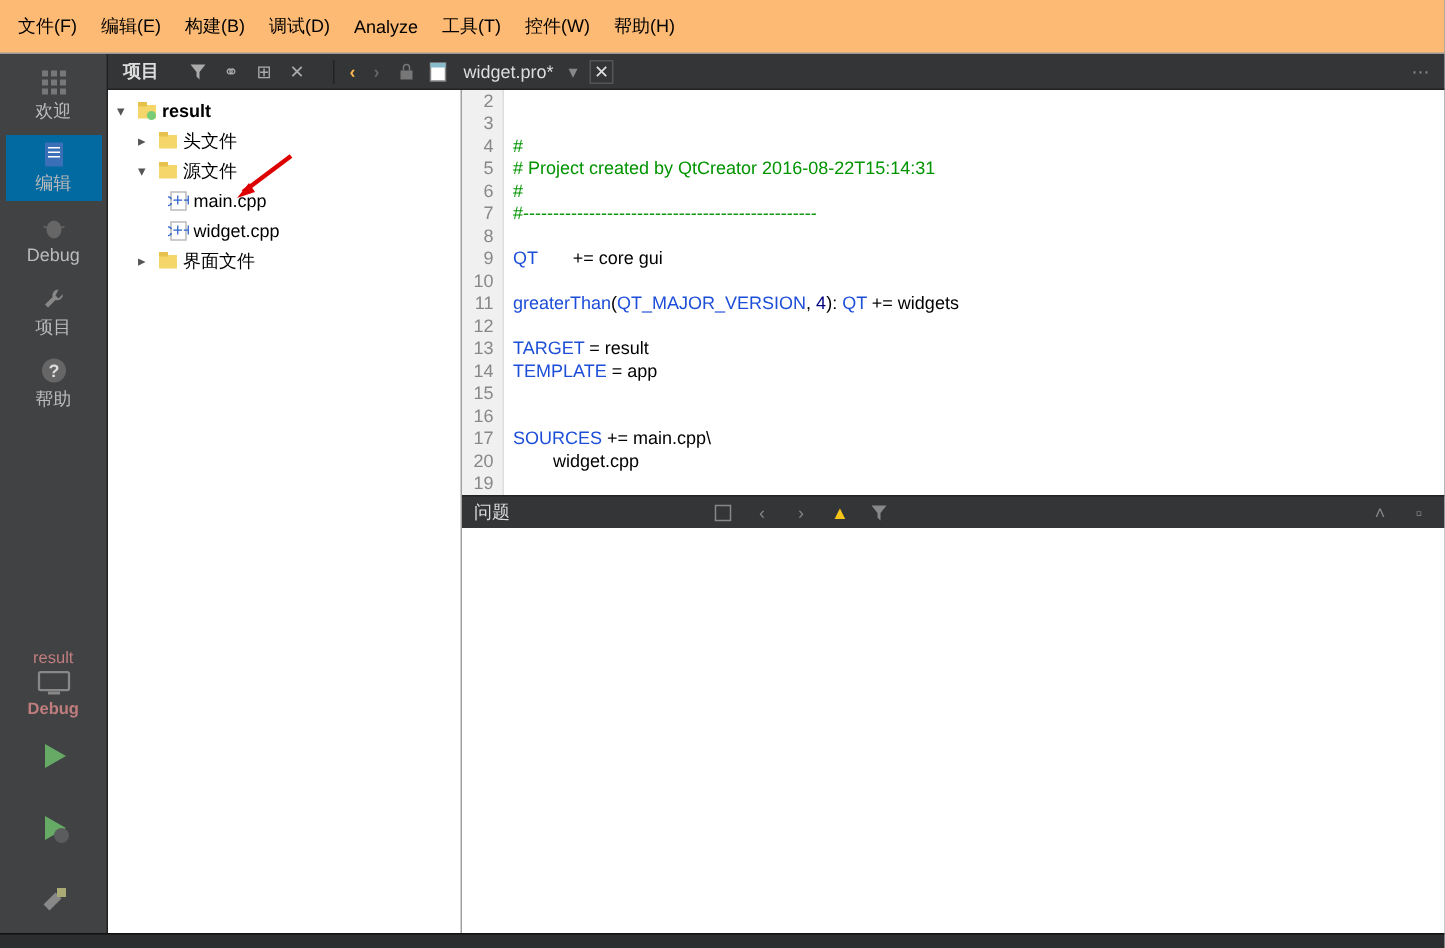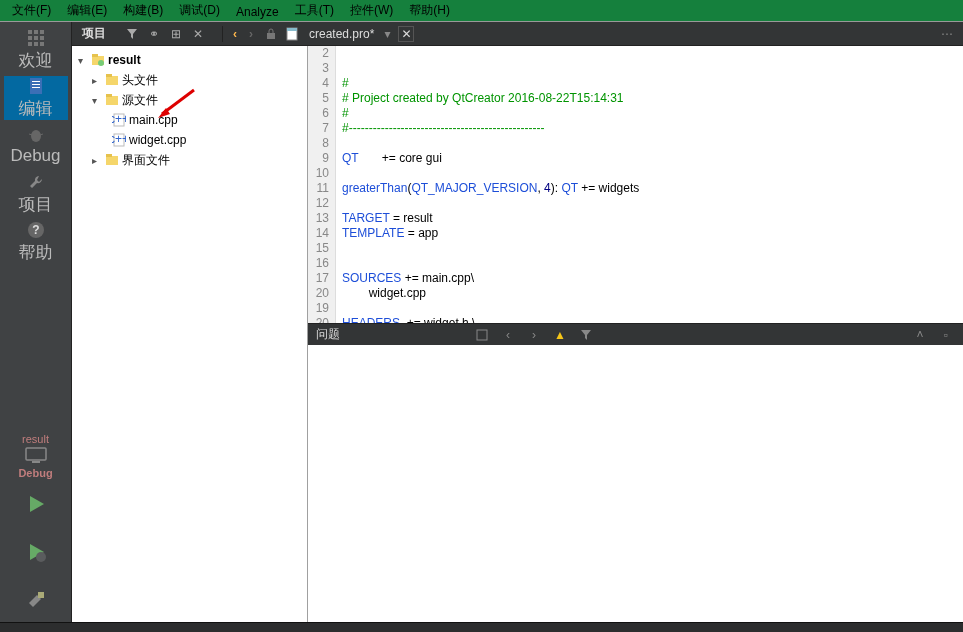--- a/index.html
+++ b/index.html
@@ -1,26 +1,26 @@
 <!DOCTYPE html>
 <html><head>
 <meta charset="utf-8">
 <style>
 * { margin: 0; padding: 0; box-sizing: border-box; font-family: "Microsoft YaHei", "SimSun", sans-serif; font-size: 12px; }
 body { width: 963px; height: 632px; display: flex; flex-direction: column; background: #3c3f41; overflow: hidden; }
 
-.menubar { height: 22px; background: #15803d; display: flex; align-items: flex-end; padding: 0 4px; border-bottom: 1px solid #999; }
+.menubar { height: 36px; background: #fdba74; display: flex; align-items: center; padding: 0 4px; border-bottom: 1px solid #999; }
 .menubar span { padding: 2px 8px; color: #000; cursor: default; }
 
 .mainrow { flex: 1; display: flex; min-height: 0; }
 
 .lsidebar { width: 72px; background: #404244; display: flex; flex-direction: column; align-items: center; padding-top: 6px; gap: 4px; border-right: 1px solid #222; }
 .lsidebar .cell { width: 64px; height: 44px; display: flex; flex-direction: column; align-items: center; justify-content: center; color: #bbb; gap: 2px; }
 .lsidebar .cell.active { background: #0369a1; }
-.lsidebar .cell .lbl { font-size: 17px; }
+.lsidebar .cell .lbl { font-size: 12px; }
 .lsidebar .gap { flex: 1; }
 .lsidebar .project-lbl { color: #c07d7d; font-size: 11px; }
 .lsidebar .debug-lbl { color: #c07d7d; font-size: 11px; font-weight: bold; }
 
 .icon { display: inline-flex; }
 
 .centerpane { flex: 1; display: flex; flex-direction: column; min-width: 0; }
 
 .topbar { height: 24px; background: #333536; display: flex; align-items: center; border-bottom: 1px solid #222; }
 .topbar .panelabel { color: #ddd; font-weight: bold; padding: 0 10px; }
@@ -192,21 +192,21 @@
               <rect x="2" y="5" width="8" height="6" fill="#777"></rect>
               <path d="M4 5V3a2 2 0 0 1 4 0v2" fill="none" stroke="#777"></path>
             </svg>
           </span>
         <span class="icon">
             <svg width="14" height="14">
               <rect x="2" y="1" width="10" height="12" fill="#fff" stroke="#888"></rect>
               <rect x="2" y="1" width="10" height="3" fill="#8bc"></rect>
             </svg>
           </span>
-        <span class="file">created.pro*</span>
+        <span class="file">widget.pro*</span>
         <span style="color:#888;">▾</span>
         <span class="close">✕</span>
       </div>
       <div class="spacer"></div>
       <span class="linestat">Line: 22, Col: 1</span>
       <span style="color:#888;padding:0 10px;">⋯</span>
     </div>
 
     <div class="bodyrow">
       <div class="projectpanel">

